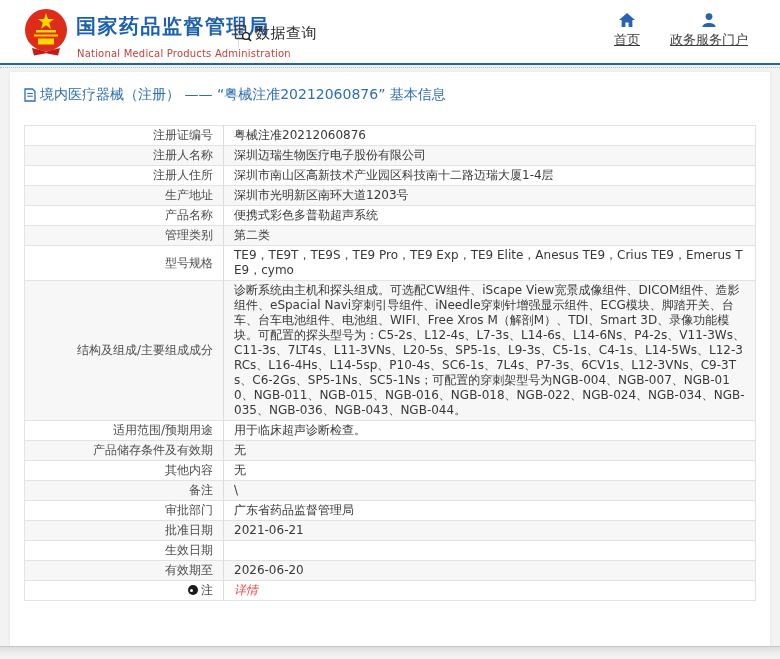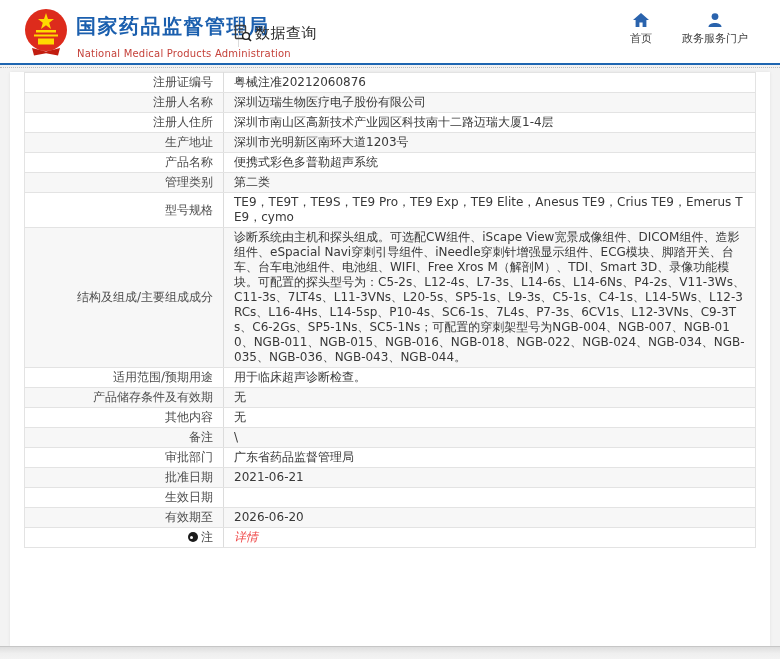--- a/index.html
+++ b/index.html
@@ -37,42 +37,42 @@
     font-size: 15px; color: #2b2b2b; letter-spacing: 0.5px;
   }
   .top-nav {
     position: absolute; right: 32px; top: 13px;
     display: flex; gap: 30px;
   }
   .nav-item {
     display: flex; flex-direction: column; align-items: center; gap: 4px;
     cursor: pointer;
   }
-  .nav-item span { font-size: 11px; color: #3d3d3d; white-space: nowrap; }
+  .nav-item span { font-size: 13px; color: #3d3d3d; white-space: nowrap; text-decoration: underline; }
 
   .blue-line { position: absolute; top: 63px; left: 0; width: 780px; height: 2px; background: #1f66b1; }
   .dot-line  { position: absolute; top: 67px; left: 0; width: 780px; height: 0; border-top: 1px dotted #bcbcbc; }
 
   
   .panel {
     position: absolute; left: 10px; right: 10px; top: 72px; bottom: 13px;
     background: #ffffff; box-shadow: 0 0 3px rgba(0,0,0,0.08);
     overflow: hidden;
   }
   .page-title {
     display: flex; align-items: center; gap: 4px;
     padding: 14px 14px 11px 14px;
   }
   .page-title span {
     font-size: 14px; color: #2f6eb3; white-space: nowrap;
   }
 
   
   .info-table {
-    margin: 0 14px; width: calc(100% - 28px);
+    margin: 10px 14px; width: calc(100% - 28px);
     border-collapse: collapse; table-layout: fixed;
   }
   .info-table tr:nth-child(even) { background: #f7f7f7; }
   .info-table th, .info-table td {
     border: 1px solid #e3e3e3;
     font-size: 12px; line-height: 15px;
     padding: 2px 10px; vertical-align: middle;
   }
   .info-table th {
     width: 199px; text-align: right; font-weight: normal; color: #4d4d4d;
@@ -138,20 +138,28 @@
       </svg>
       <span>政务服务门户</span>
     </div>
   </div>
 </div>
 
 <div class="blue-line"></div>
 <div class="dot-line"></div>
 
 <div class="panel">
+  <div class="page-title">
+    <svg width="12" height="14" viewBox="0 0 12 14">
+      <path d="M1 1 L8.5 1 L11 3.5 L11 13 L1 13 Z" fill="none" stroke="#2f6eb3" stroke-width="1.3"></path>
+      <line x1="3.2" y1="5.5" x2="8.8" y2="5.5" stroke="#2f6eb3" stroke-width="1.1"></line>
+      <line x1="3.2" y1="8.2" x2="8.8" y2="8.2" stroke="#2f6eb3" stroke-width="1.1"></line>
+    </svg>
+    <span>境内医疗器械（注册） —— “粤械注准20212060876” 基本信息</span>
+  </div>
 
   <table class="info-table">
     <tbody>
         <tr>
           <th>注册证编号</th>
           <td>粤械注准20212060876</td>
         </tr>
         <tr>
           <th>注册人名称</th>
           <td>深圳迈瑞生物医疗电子股份有限公司</td>

